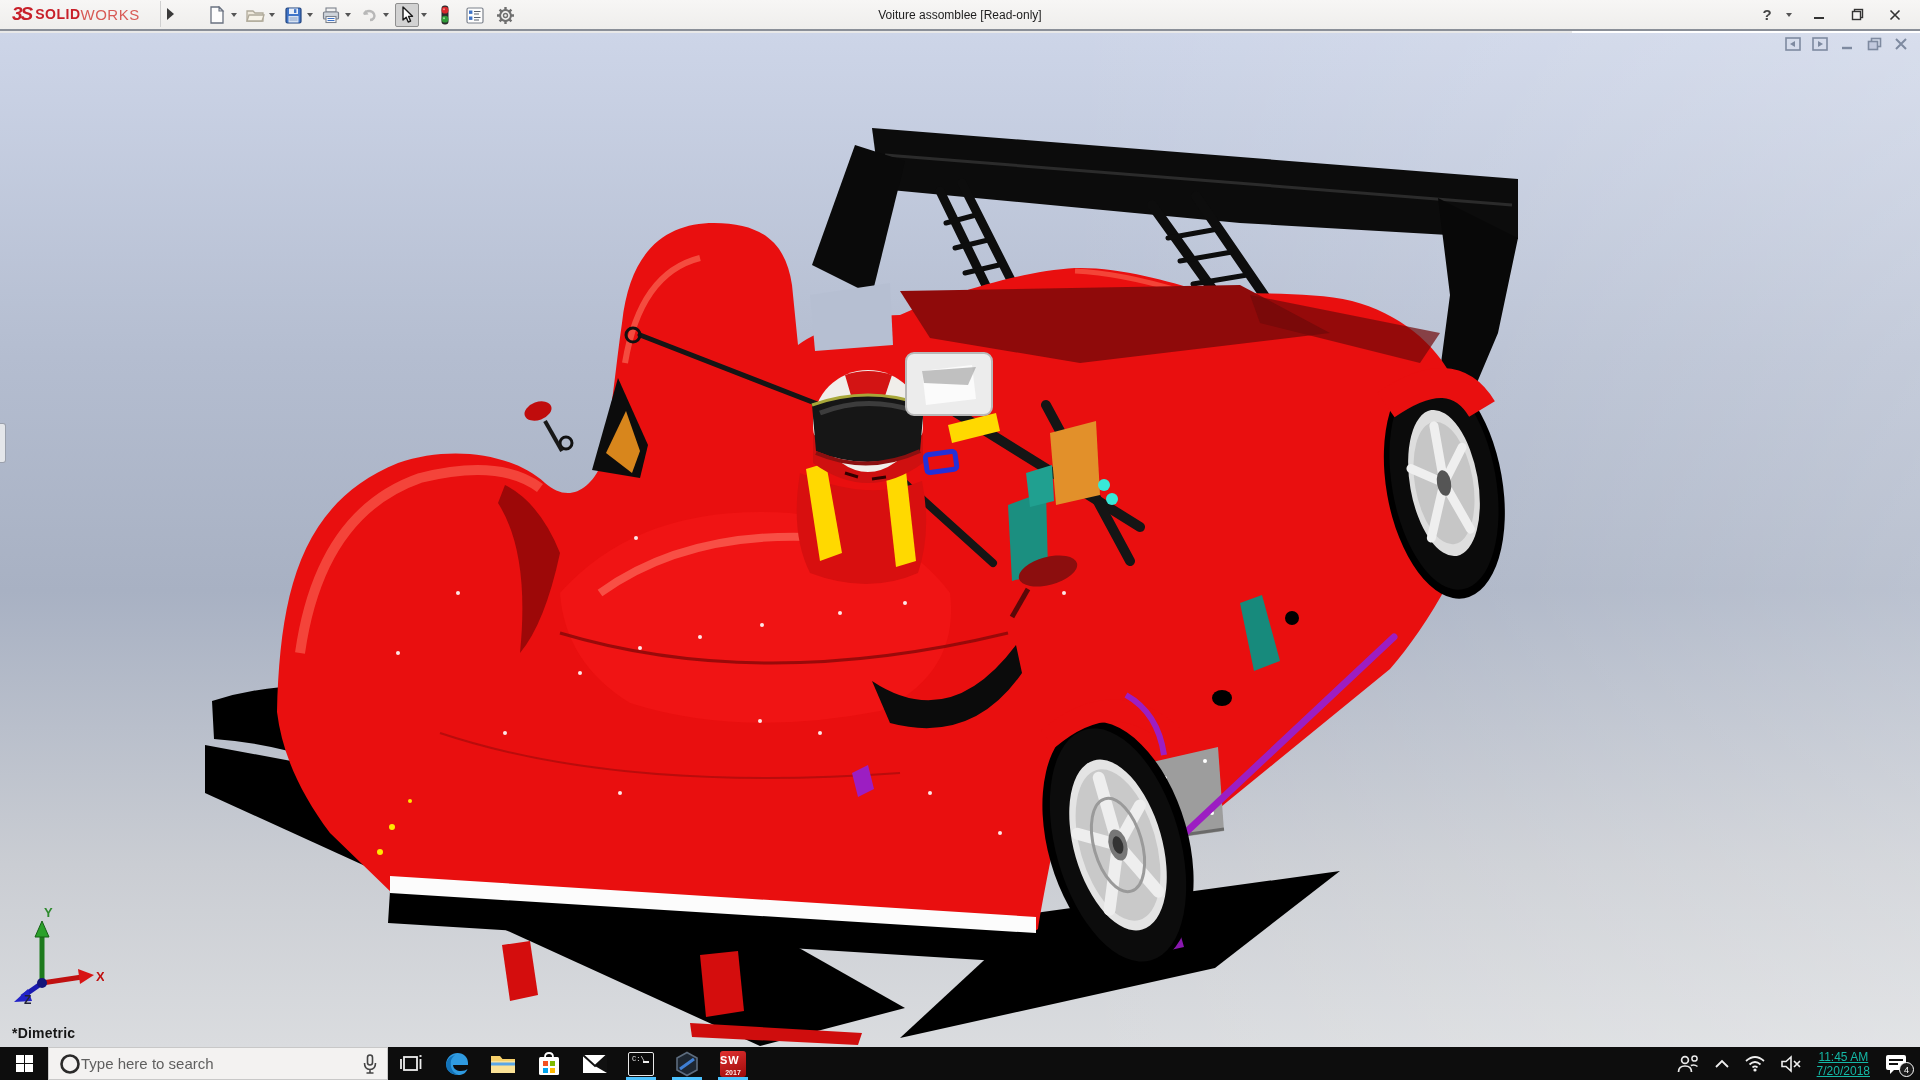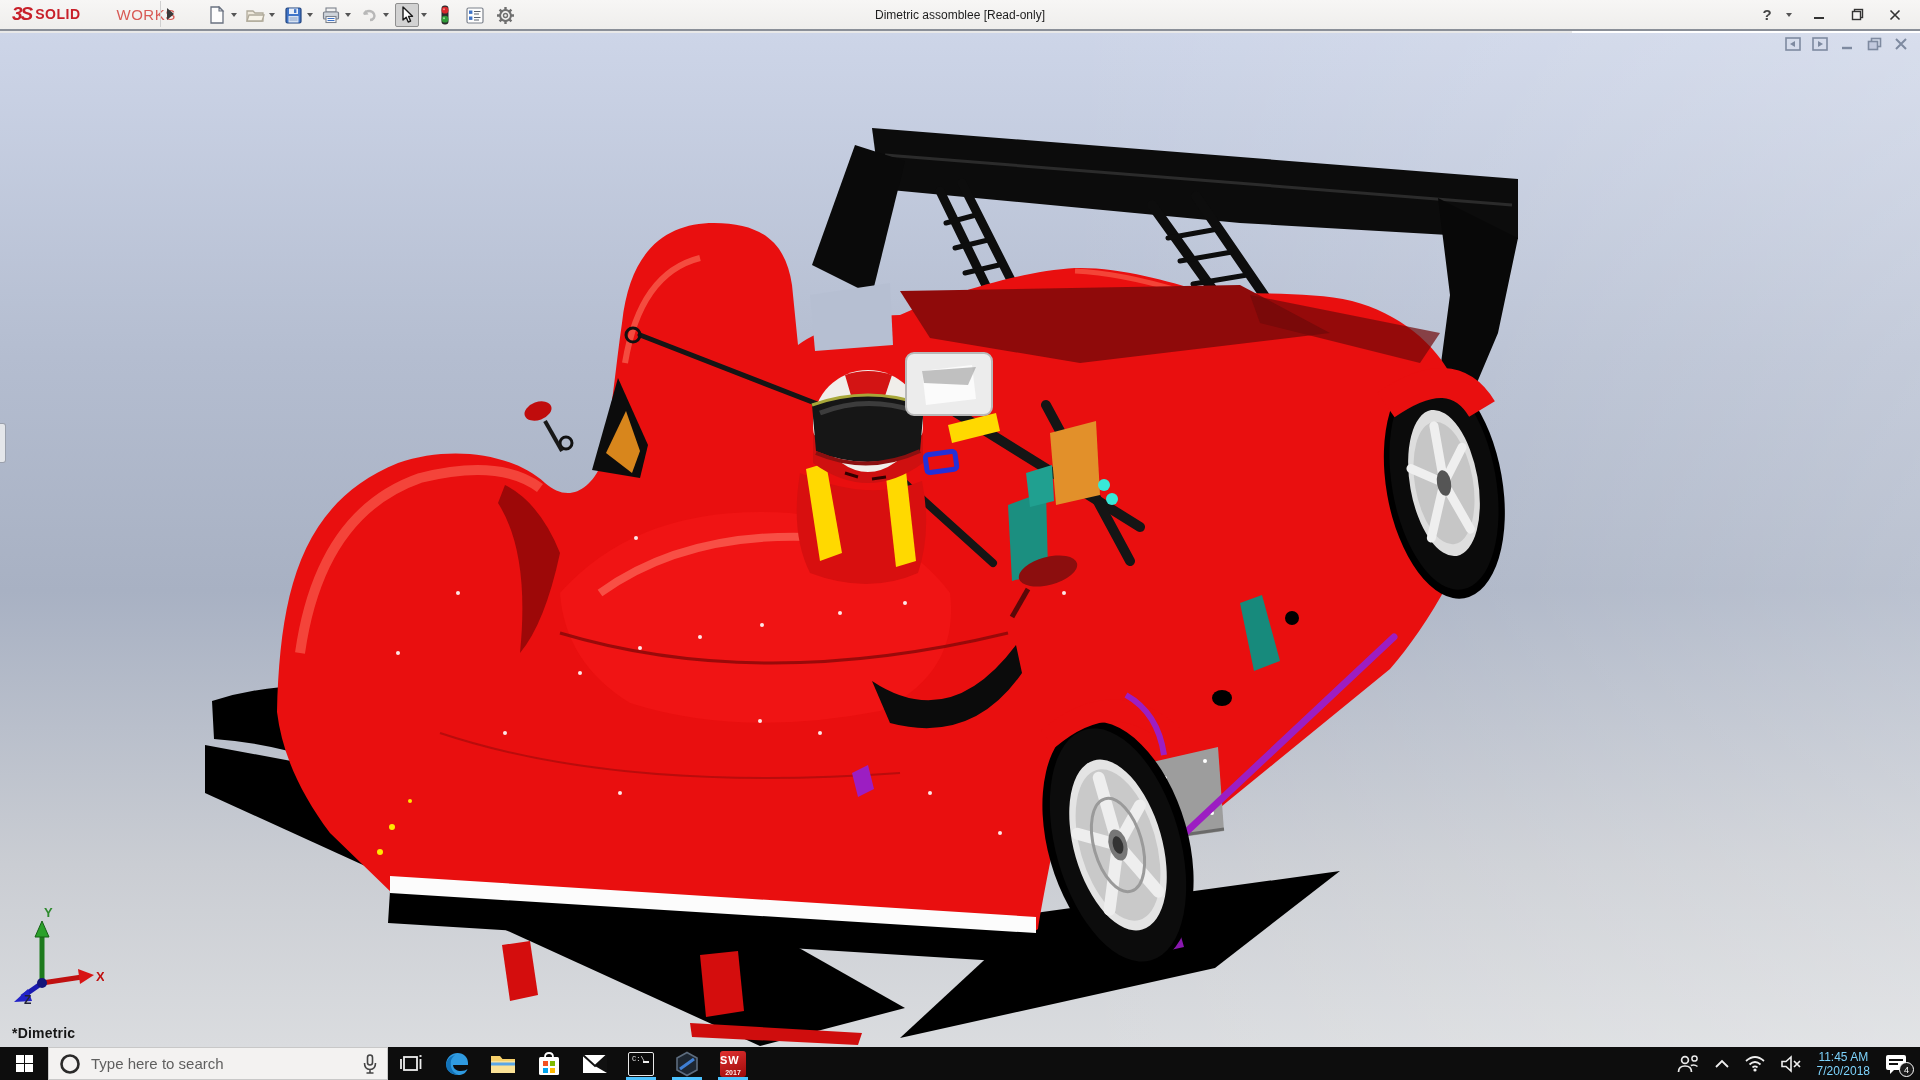--- a/index.html
+++ b/index.html
@@ -5,21 +5,21 @@
   * { box-sizing: border-box; margin:0; padding:0; }
   html,body { width:1920px; height:1080px; overflow:hidden; font-family:"Liberation Sans", sans-serif; }
   .screen { position:relative; width:1572px; height:1080px; background:#e8e8e8; }
 
   
   .titlebar { position:absolute; left:0; top:0; width:1920px; height:31px;
     background:linear-gradient(#f7f6f5,#efeeec); border-bottom:2px solid #8a8f98; }
   .logo { position:absolute; left:12px; top:2px; height:24px; display:flex; align-items:center; cursor:default; }
   .logo .mark { font-weight:bold; font-style:italic; font-size:19px; color:#c8202a; letter-spacing:-2px; margin-right:4px; }
   .logo .b1 { font-weight:bold; font-size:14px; color:#c8202a; letter-spacing:.5px; }
-  .logo .b2 { font-weight:normal; font-size:15px; color:#d85a55; letter-spacing:.5px;padding-left:36px; }
+  .logo .b2 { font-weight:normal; font-size:15px; color:#d85a55; letter-spacing:.5px; }
   .flyout-btn { position:absolute; left:160px; top:1px; width:20px; height:26px; display:flex; align-items:center; justify-content:center; border-left:1px solid #d0d0d0; }
   .flyout-btn .tri { width:0;height:0;border-left:7px solid #3a3a3a;border-top:6px solid transparent;border-bottom:6px solid transparent; }
   .tb-tools { position:absolute; left:205px; top:2px; height:26px; display:flex; align-items:center; }
   .tool { width:24px; height:24px; display:flex; align-items:center; justify-content:center; border-radius:2px; }
   .tool.pressed { background:#d2d2d2; border:1px solid #8f8f8f; }
   .caret { width:10px; height:24px; display:flex; align-items:center; justify-content:center; margin-right:4px; }
   .caret::after { content:""; width:0;height:0;border-top:4px solid #555;border-left:3.5px solid transparent;border-right:3.5px solid transparent; }
   .tb-title { position:absolute; left:0; right:0; top:8px; text-align:center; font-size:12px; color:#1d1d1d; pointer-events:none; }
   .win-ctrls { position:absolute; right:8px; top:0; height:29px; display:flex; align-items:center; gap:4px; }
   .win-btn { width:34px; height:24px; display:flex; align-items:center; justify-content:center; color:#333; font-size:14px; }
@@ -31,28 +31,28 @@
   .pane-ctrls { position:absolute; top:3px; right:10px; display:flex; gap:9px; align-items:center; }
   .pane-btn { width:18px; height:16px; display:flex; align-items:center; justify-content:center; }
   .left-tab { position:absolute; left:0; top:390px; width:6px; height:40px; background:#e4e6ea; border:1px solid #9aa0ac; border-left:none; border-radius:0 3px 3px 0; }
   .triad { position:absolute; left:8px; bottom:42px; }
   .view-label { position:absolute; left:12px; bottom:6px; font-size:14px; font-weight:bold; color:#161616; letter-spacing:.2px; }
 
   
   .taskbar { position:absolute; left:0; bottom:0; width:1920px; height:33px; background:#0d0d0d; display:flex; align-items:stretch; }
   .tb-left { display:flex; align-items:stretch; }
   .start-btn { width:48px; display:flex; align-items:center; justify-content:center; }
-  .searchbox { width:340px; background:#f3f2f1; display:flex; align-items:center; padding:0 10px; gap:10px; border:1px solid #c8c8c8; }
+  .searchbox { width:340px; background:#f3f2f1; display:flex; align-items:center; padding:0 10px; border:1px solid #c8c8c8; }
   .searchbox input { flex:1; border:none; outline:none; background:transparent; font-size:15px; color:#3a3a3a; font-family:"Liberation Sans",sans-serif; }
   .searchbox input::placeholder { color:#5f5f5f; opacity:1; }
   .tb-app { width:46px; display:flex; align-items:center; justify-content:center; position:relative; }
   .tb-app .openbar { position:absolute; bottom:0; left:8px; right:8px; height:3px; background:#4cc2ff; }
   .tb-tray { margin-left:auto; display:flex; align-items:center; }
   .tray-item { padding:0 7px; height:33px; display:flex; align-items:center; justify-content:center; }
-  .clock { text-align:center; color:#7dd3fc; font-size:12px; line-height:14px; padding:0 8px; }
+  .clock { text-align:center; color:#14b8a6; font-size:12px; line-height:14px; padding:0 8px;text-decoration:underline; }
   .notif { position:relative; padding:0 12px 0 6px; }
   .notif .badge { position:absolute; right:6px; bottom:3px; width:15px; height:15px; border-radius:50%; background:#1b1b1b; border:1.5px solid #fff; color:#fff; font-size:9px; display:flex; align-items:center; justify-content:center; }
 
   .cmdtxt { font-family:"Liberation Mono",monospace; font-size:7px; color:#efefef; position:absolute; left:3px; top:2px; }
   .swbadge { position:relative; width:26px; height:26px; }
   .swcube { position:absolute; inset:0; background:linear-gradient(160deg,#e03030,#9c0a0a); border-radius:3px; }
   .swtxt { position:absolute; left:0; right:0; top:3px; text-align:left; color:#fff; font-weight:bold; font-size:11px; letter-spacing:1px; }
   .swyear { position:absolute; left:0; right:0; bottom:1px; text-align:center; color:#ffe9e9; font-size:7px; font-weight:bold; }
 </style>
 </head>
@@ -140,21 +140,21 @@
               <circle cx="9.5" cy="9.5" r="5.4"></circle>
               <circle cx="9.5" cy="9.5" r="2" fill="#f1f0ef" stroke-width="1.4"></circle>
             </g>
             <g stroke="#6f6f6f" stroke-width="2.4">
               <path d="M9.5,1 v3 M9.5,15 v3 M1,9.5 h3 M15,9.5 h3 M3.6,3.6 l2.1,2.1 M13.3,13.3 l2.1,2.1 M15.4,3.6 l-2.1,2.1 M5.7,13.3 l-2.1,2.1"></path>
             </g>
           </svg>
       </div>
     </div>
 
-    <div class="tb-title">Dimetric assomblee [Read-only]</div>
+    <div class="tb-title">Voiture assomblee [Read-only]</div>
 
     <div class="win-ctrls">
       <div class="help-btn">?</div>
       <div class="caret"></div>
       <div class="win-btn">
           <svg width="12" height="12" viewBox="0 0 12 12">
             <path d="M1,9 h10" stroke="#333" stroke-width="2"></path>
           </svg>
         </div>
       <div class="win-btn">

